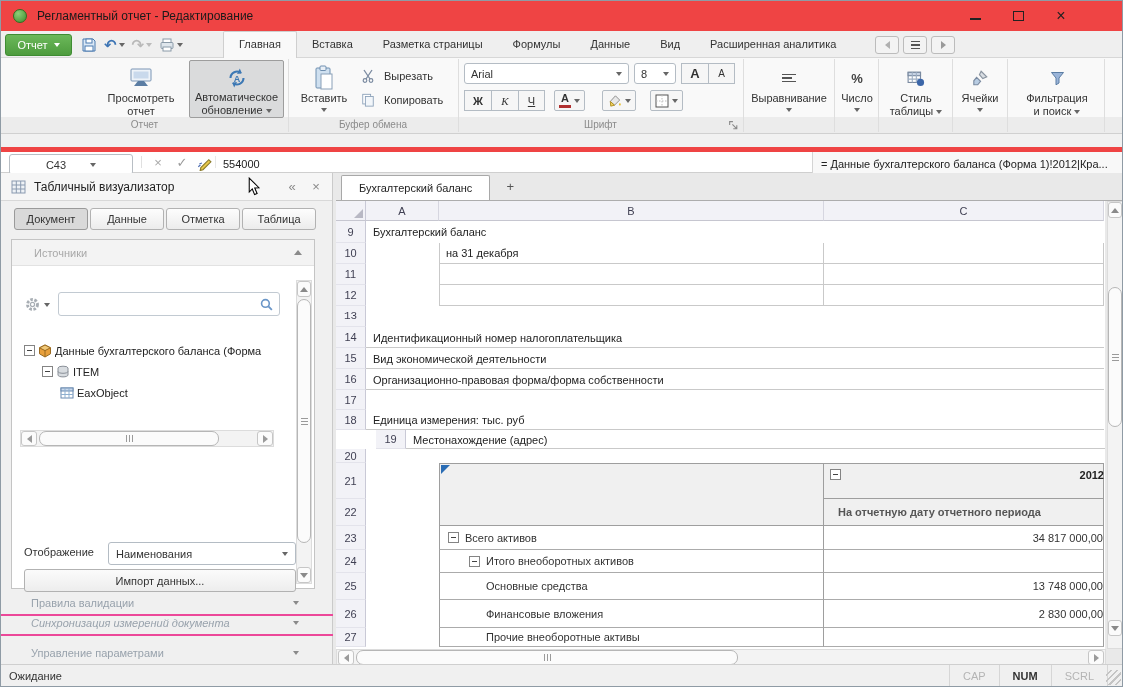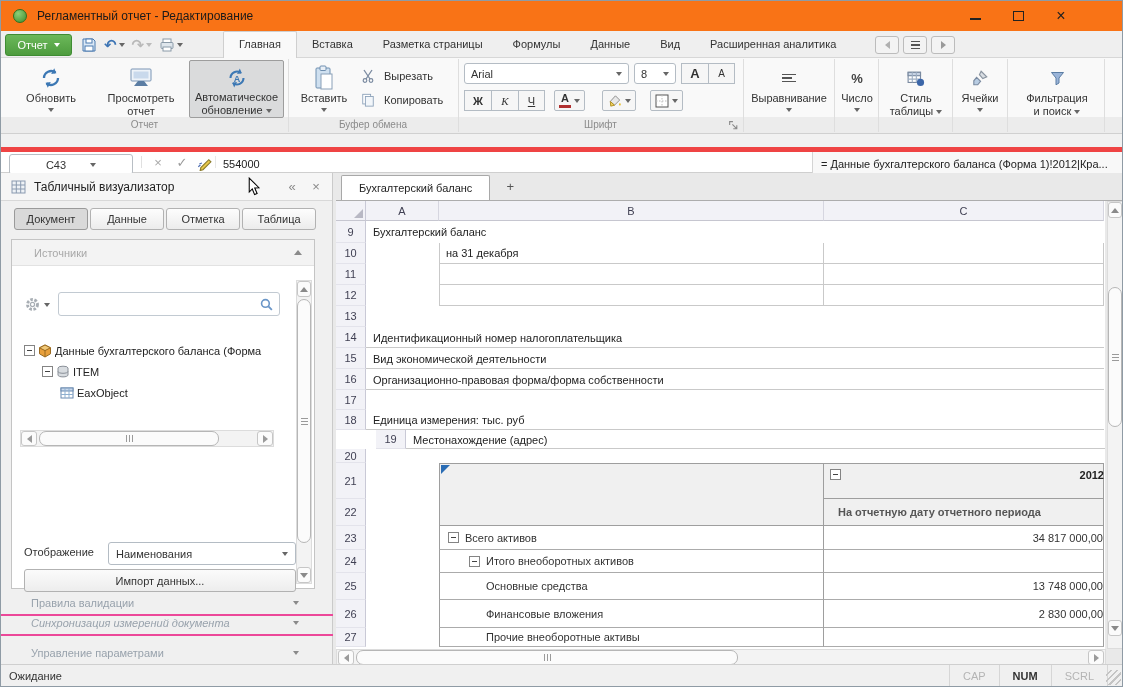--- a/index.html
+++ b/index.html
@@ -7,21 +7,21 @@
   .win{position:relative;width:1123px;height:687px;background:#f1f1f1;border:1px solid #8f9ba5;
        overflow:hidden;font-size:11px;color:#333}
   .caret{display:inline-block;width:0;height:0;border-left:3.5px solid transparent;border-right:3.5px solid transparent;border-top:4px solid #666;vertical-align:middle}
   .caret.w{border-top-color:#fff}
   .tri-up{width:0;height:0;border-left:4px solid transparent;border-right:4px solid transparent;border-bottom:5px solid #8a8a8a}
   .tri-dn{width:0;height:0;border-left:4px solid transparent;border-right:4px solid transparent;border-top:5px solid #8a8a8a}
   .tri-lf{width:0;height:0;border-top:4px solid transparent;border-bottom:4px solid transparent;border-right:5px solid #9a9a9a}
   .tri-rt{width:0;height:0;border-top:4px solid transparent;border-bottom:4px solid transparent;border-left:5px solid #9a9a9a}
 
   
-  .titlebar{position:absolute;left:0;top:0;width:100%;height:30px;background:#f97316;display:flex;align-items:center}
+  .titlebar{position:absolute;left:0;top:0;width:100%;height:30px;background:#ef4444;display:flex;align-items:center}
   .app-icon{width:14px;height:14px;border-radius:50%;background:radial-gradient(circle at 35% 30%,#8cd078,#3e8c2e);margin-left:12px;border:1px solid #2e7020}
   .wtitle{margin-left:10px;font-size:12px;color:#1a1a1a}
   .winbtn{width:30px;height:30px;display:flex;align-items:center;justify-content:center;color:#222}
   .mini-g{width:11px;height:2px;background:#222;margin-top:6px}
   .max-g{width:11px;height:10px;border:1.5px solid #222}
   .close-g{font-size:16px;line-height:16px}
 
   
   .menubar{position:absolute;left:0;top:30px;width:100%;height:27px;background:#efefef;border-bottom:1px solid #d7d7d7}
   .report-btn{position:absolute;left:4px;top:3px;width:67px;height:22px;border-radius:3px;border:1px solid #3f8c33;
@@ -206,32 +206,20 @@
     </div>
     <div id="rmenus" style="position:absolute;right:2px;top:0;display:flex">
         <div class="rmenu"></div>
         <div class="rmenu"></div>
       </div>
   </div>
 
   <div class="ribbon">
     <div class="gband"></div>
 
-    <div class="bigbtn" style="left:8px;width:84px">
-      <span class="ic">
-        <svg width="24" height="24" viewBox="0 0 24 24">
-            <path d="M19 12a7 7 0 0 1-11.5 5.3" fill="none" stroke="#3c78b4" stroke-width="2.3"></path>
-            <path d="M5 12A7 7 0 0 1 16.5 6.7" fill="none" stroke="#3c78b4" stroke-width="2.3"></path>
-            <path d="M15.2 2.2l2.2 5-5.2.9z" fill="#3c78b4"></path>
-            <path d="M8.8 21.8l-2.2-5 5.2-.9z" fill="#3c78b4"></path>
-          </svg>
-      </span>
-      <span class="lb">Обновить</span>
-      <span class="caret" style="margin-top:3px"></span>
-    </div>
     <div class="bigbtn" style="left:96px;width:88px">
       <span class="ic">
         <svg width="26" height="24" viewBox="0 0 26 24">
             <rect x="3" y="3" width="20" height="12" rx="1" fill="#eef3f9" stroke="#7a95b5"></rect>
             <rect x="5.5" y="5.5" width="15" height="7" fill="#c9d9ec"></rect>
             <path d="M10 15h6l4 5H6z" fill="#5b7da3"></path>
           </svg>
       </span>
       <span class="lb">Просмотреть</span>
       <span class="lb">отчет</span>
@@ -576,21 +564,21 @@
           <div class="ca"></div>
           <div class="cb boxb"></div>
           <div class="cc boxc"></div>
         </div>
         <div class="grow" style="height: 21px;">
           <div class="rn">12</div>
           <div class="ca"></div>
           <div class="cb boxb"></div>
           <div class="cc boxc"></div>
         </div>
-        <div class="grow" style="height: 21px;">
+        <div class="grow" style="height: 21px; font-family: Liberation Mono, monospace;">
           <div class="rn">13</div>
           <div class="ca"></div>
           <div class="cb"></div>
           <div class="cc"></div>
         </div>
         <div class="grow" style="height: 21px;">
           <div class="rn">14</div>
           <div class="ca ul"></div>
           <div class="cb ul"></div>
           <div class="cc ul"></div>

